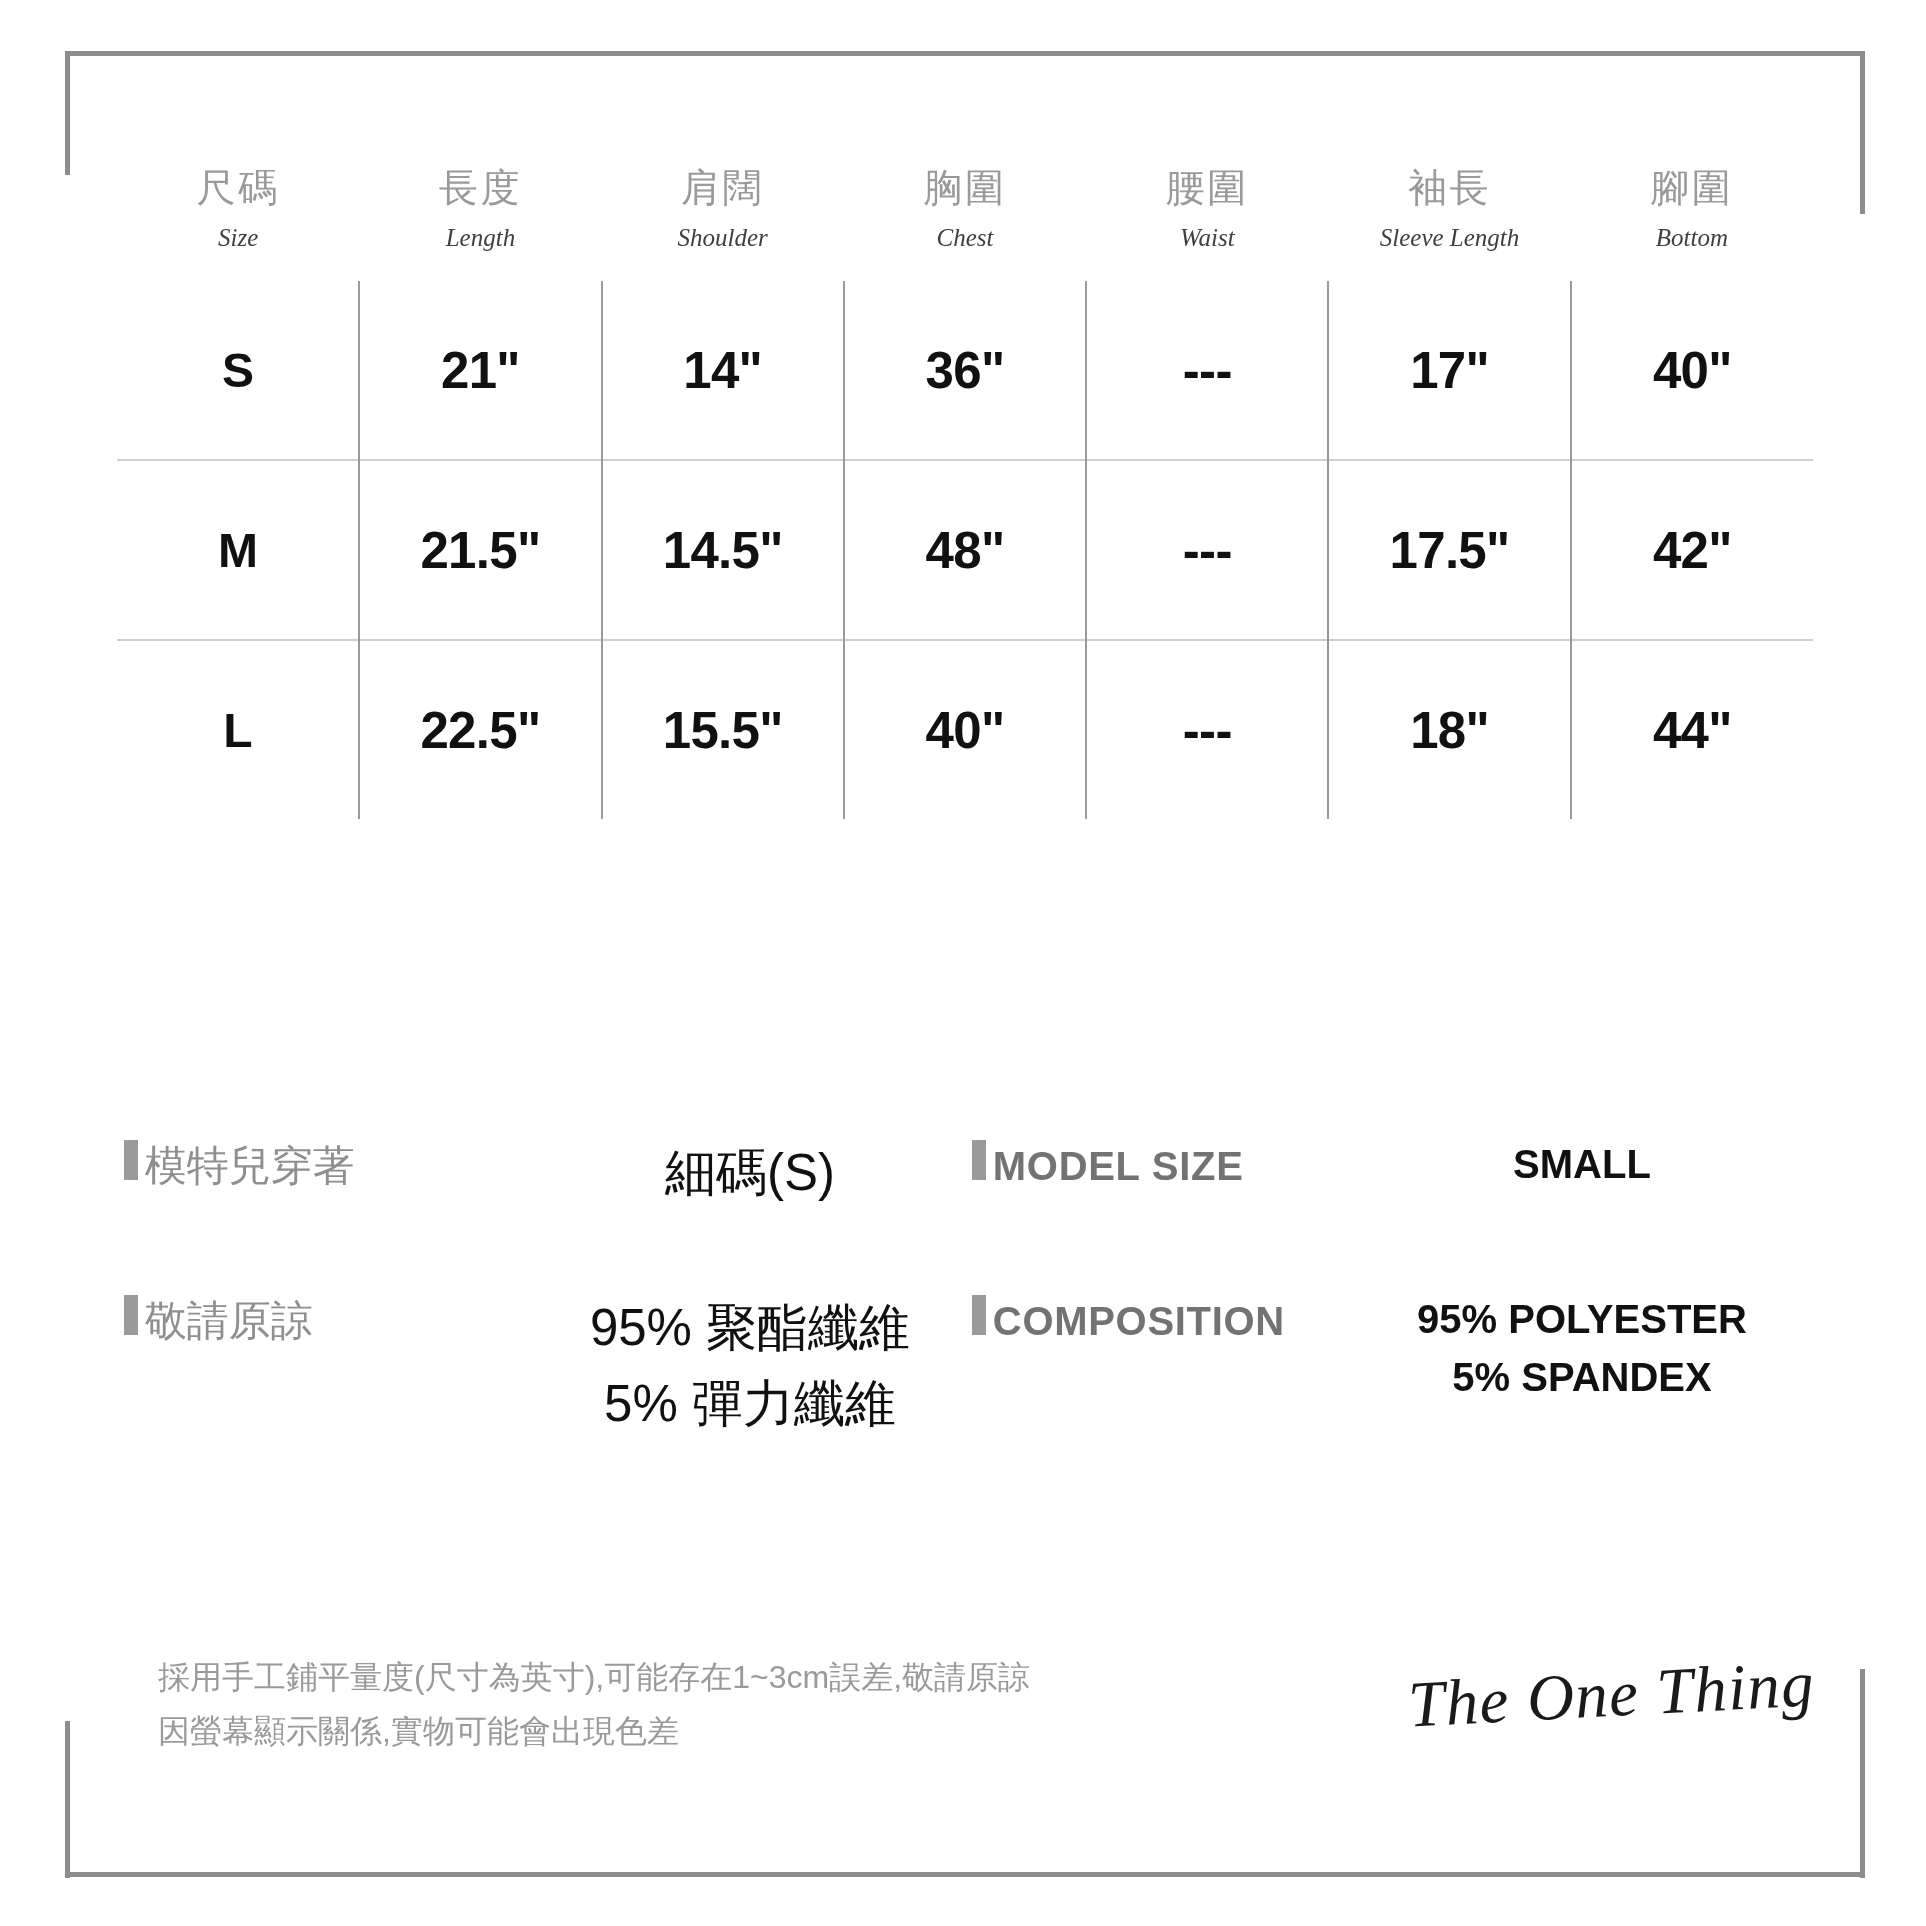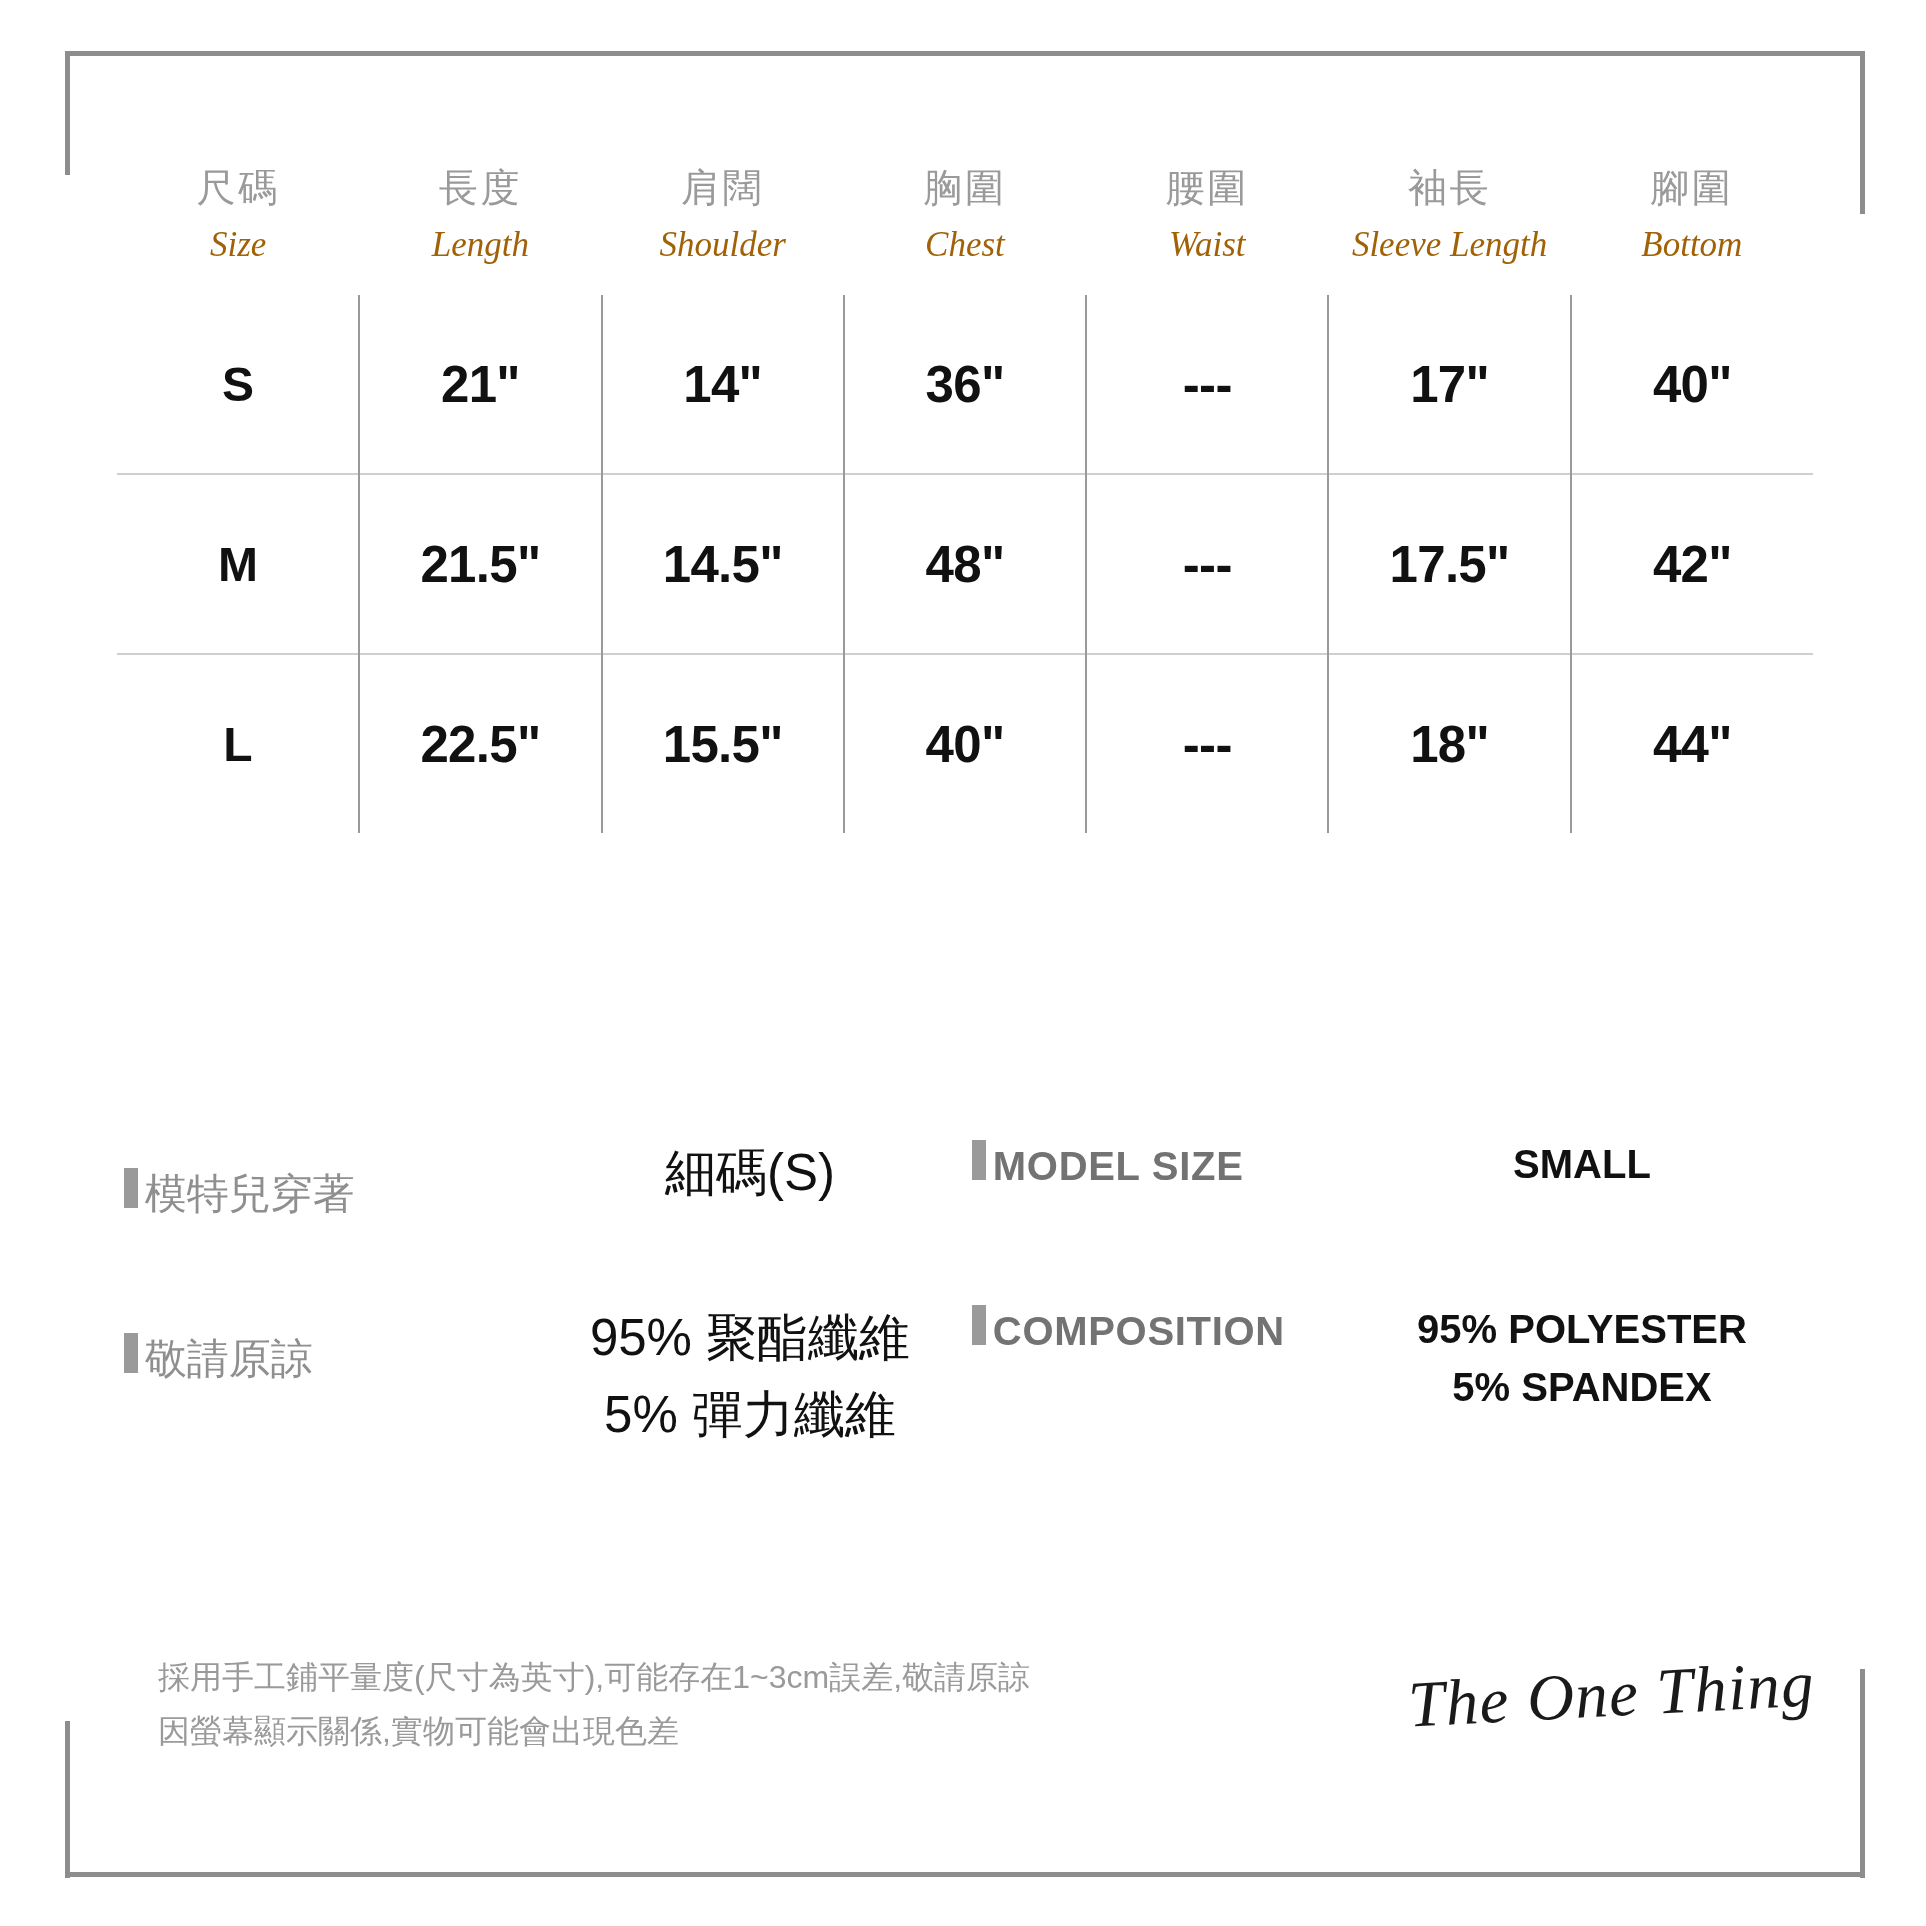--- a/index.html
+++ b/index.html
@@ -56,22 +56,22 @@
   .hdr-cn {
     display: block;
     font-size: 39px;
     color: #9a9a9a;
     letter-spacing: 2.6px;
     line-height: 1.3;
     font-family: "Liberation Sans", sans-serif;
   }
   .hdr-en {
     display: block;
-    font-size: 35px;
-    color: #a16207;
+    font-size: 25px;
+    color: #404040;
     font-style: italic;
     font-family: "Liberation Serif", serif;
     line-height: 1.4;
     margin-top: 6.5px;
     white-space: nowrap;
   }
   table.size-table td {
     text-align: center;
     font-size: 51px;
     font-weight: bold;
@@ -143,21 +143,21 @@
   .info-value-en {
     font-size: 40px;
     color: #111;
     font-weight: bold;
     text-align: center;
     flex: 1;
     line-height: 1.45;
     letter-spacing: 0px;
     font-family: "Liberation Sans", sans-serif;
   }
-  .lbl-wrap-cn { width: 404px; flex: none; margin-top: 28px; }
+  .lbl-wrap-cn { width: 404px; flex: none; }
   .lbl-wrap-en { width: 372px; flex: none; }
 
   
   .footer-note {
     position: absolute;
     left: 130px;
     top: 1650px;
     font-size: 32px;
     color: #9a9a9a;
     line-height: 1.7;

